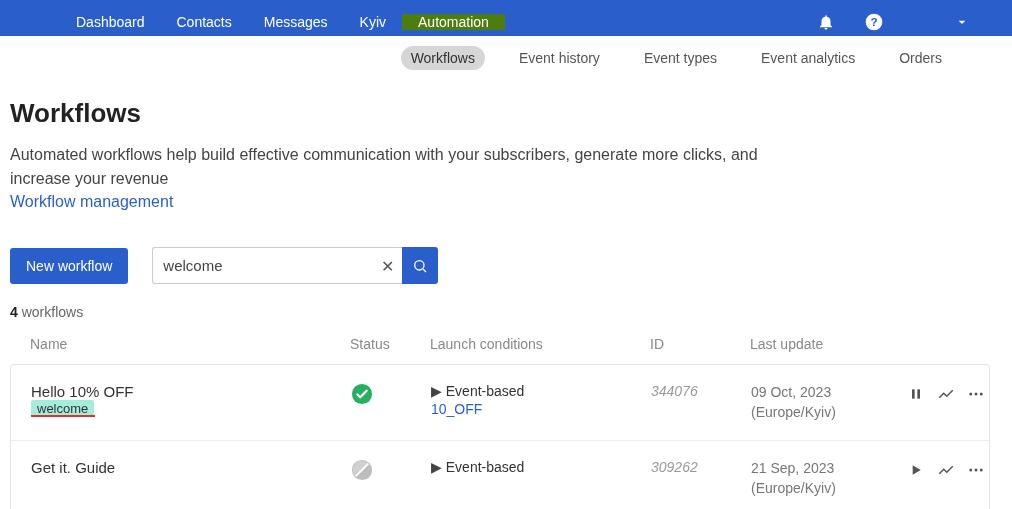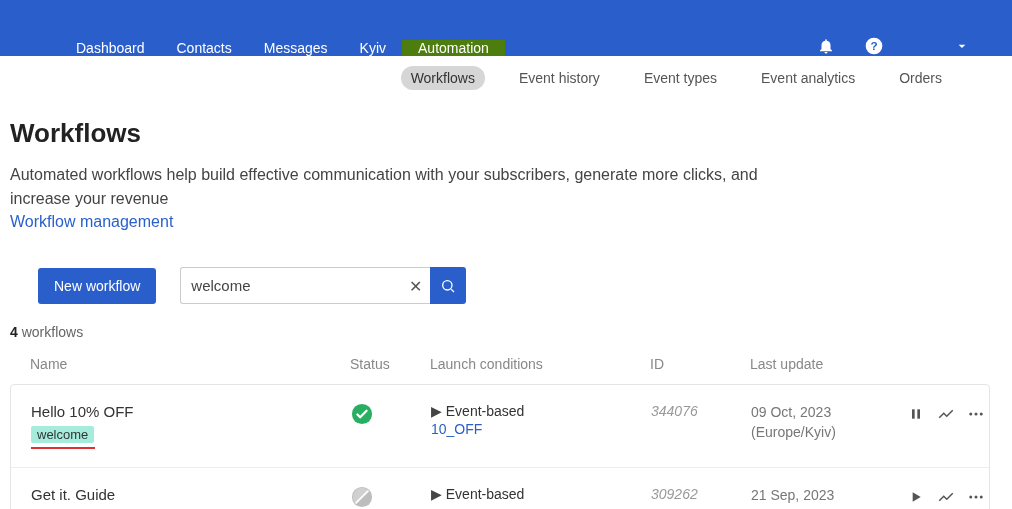--- a/index.html
+++ b/index.html
@@ -1,51 +1,51 @@
 <!DOCTYPE html>
 <html><head>
 <meta charset="utf-8">
 <style>
   * { box-sizing: border-box; margin: 0; padding: 0; }
   body { font-family: Arial, Helvetica, sans-serif; font-size: 14px; color: #333; background: #fff; }
-  .topbar { background: #2a5fcb; height: 56px; display: flex; align-items: flex-end; padding: 8px 20px 0 60px; }
+  .topbar { background: #2a5fcb; height: 36px; display: flex; align-items: center; padding: 8px 20px 0 60px; }
   .nav { display: flex; align-items: stretch; }
   .nav-item { color: #fff; font-size: 14px; padding: 0 16px; display: flex; align-items: center; cursor: pointer; }
   .nav-item.active { background: #4d7c0f; }
   .topbar-spacer { flex: 1; }
   .top-icons { display: flex; align-items: center; gap: 28px; padding-right: 20px; }
   .top-icons .ic { color: #fff; width: 20px; height: 20px; display: flex; align-items: center; justify-content: center; cursor: pointer; }
 
   .subnav { display: flex; justify-content: flex-end; padding: 10px 60px 10px 0; align-items: center; }
   .subnav-inner { display: flex; gap: 24px; align-items: center; }
   .subnav-item { color: #555; font-size: 14px; cursor: pointer; padding: 4px 10px; }
   .subnav-item.pill { background: #d6d6d6; border-radius: 14px; color: #333; }
 
   .main { padding: 0 10px 20px 10px; max-width: 1000px; }
   .page-title { font-size: 26px; font-weight: bold; margin: 18px 0 14px 0; color: #222; }
   .page-desc { font-size: 16px; color: #444; line-height: 1.5; max-width: 800px; }
   .link { color: #2a5fcb; font-size: 16px; margin-top: 2px; display: inline-block; cursor: pointer; }
 
-  .controls { display: flex; align-items: center; gap: 24px; margin-top: 36px; margin-left: 28px; }
+  .controls { display: flex; align-items: center; gap: 24px; margin-top: 36px; }
   .btn-primary { background: #2a5fcb; color: #fff; border: none; border-radius: 3px; padding: 10px 16px; font-size: 14px; cursor: pointer; }
   .searchbox { display: flex; align-items: stretch; }
   .search-input-wrap { position: relative; }
   .search-input { border: 1px solid #ccc; border-right: none; border-radius: 3px 0 0 3px; padding: 9px 30px 9px 10px; width: 250px; font-size: 15px; color: #444; }
   .clear-x { position: absolute; right: 8px; top: 50%; transform: translateY(-50%); color: #555; font-size: 16px; cursor: pointer; }
   .search-btn { background: #2a5fcb; border: none; border-radius: 0 3px 3px 0; width: 36px; display: flex; align-items: center; justify-content: center; cursor: pointer; }
 
   .count { margin-top: 20px; color: #666; }
   .count b { color: #222; }
 
   .thead { display: grid; grid-template-columns: 320px 80px 220px 100px 262px; padding: 16px 20px 12px 20px; color: #888; font-size: 14px; }
 
   .table { border: 1px solid #e5e5e5; border-radius: 4px; }
   .row { display: grid; grid-template-columns: 320px 80px 220px 100px 150px 30px 30px 30px; padding: 18px 20px; align-items: flex-start; border-top: 1px solid #eee; }
   .row:first-child { border-top: none; }
-  .row-name { display: flex; flex-direction: column; align-items: flex-start; gap: 6px; }
+  .row-name { display: flex; flex-direction: column; align-items: flex-start; }
   .row-title { color: #333; font-size: 15px; }
   .tag { background: #a6ecdd; color: #333; font-size: 13px; padding: 1px 6px; border-radius: 2px; }
   .underline-red { width: 64px; height: 2px; background: #d93333; margin-top: -2px; }
   .status-ic { width: 22px; height: 22px; }
   .cond-top { color: #333; }
   .cond-bottom { color: #2a5fcb; margin-top: 2px; }
   .play { color: #444; margin-right: 4px; }
   .id { color: #999; font-style: italic; }
   .date { color: #777; line-height: 1.4; }
   .row-ic { display: flex; align-items: center; justify-content: center; cursor: pointer; color: #555; height: 22px; }

